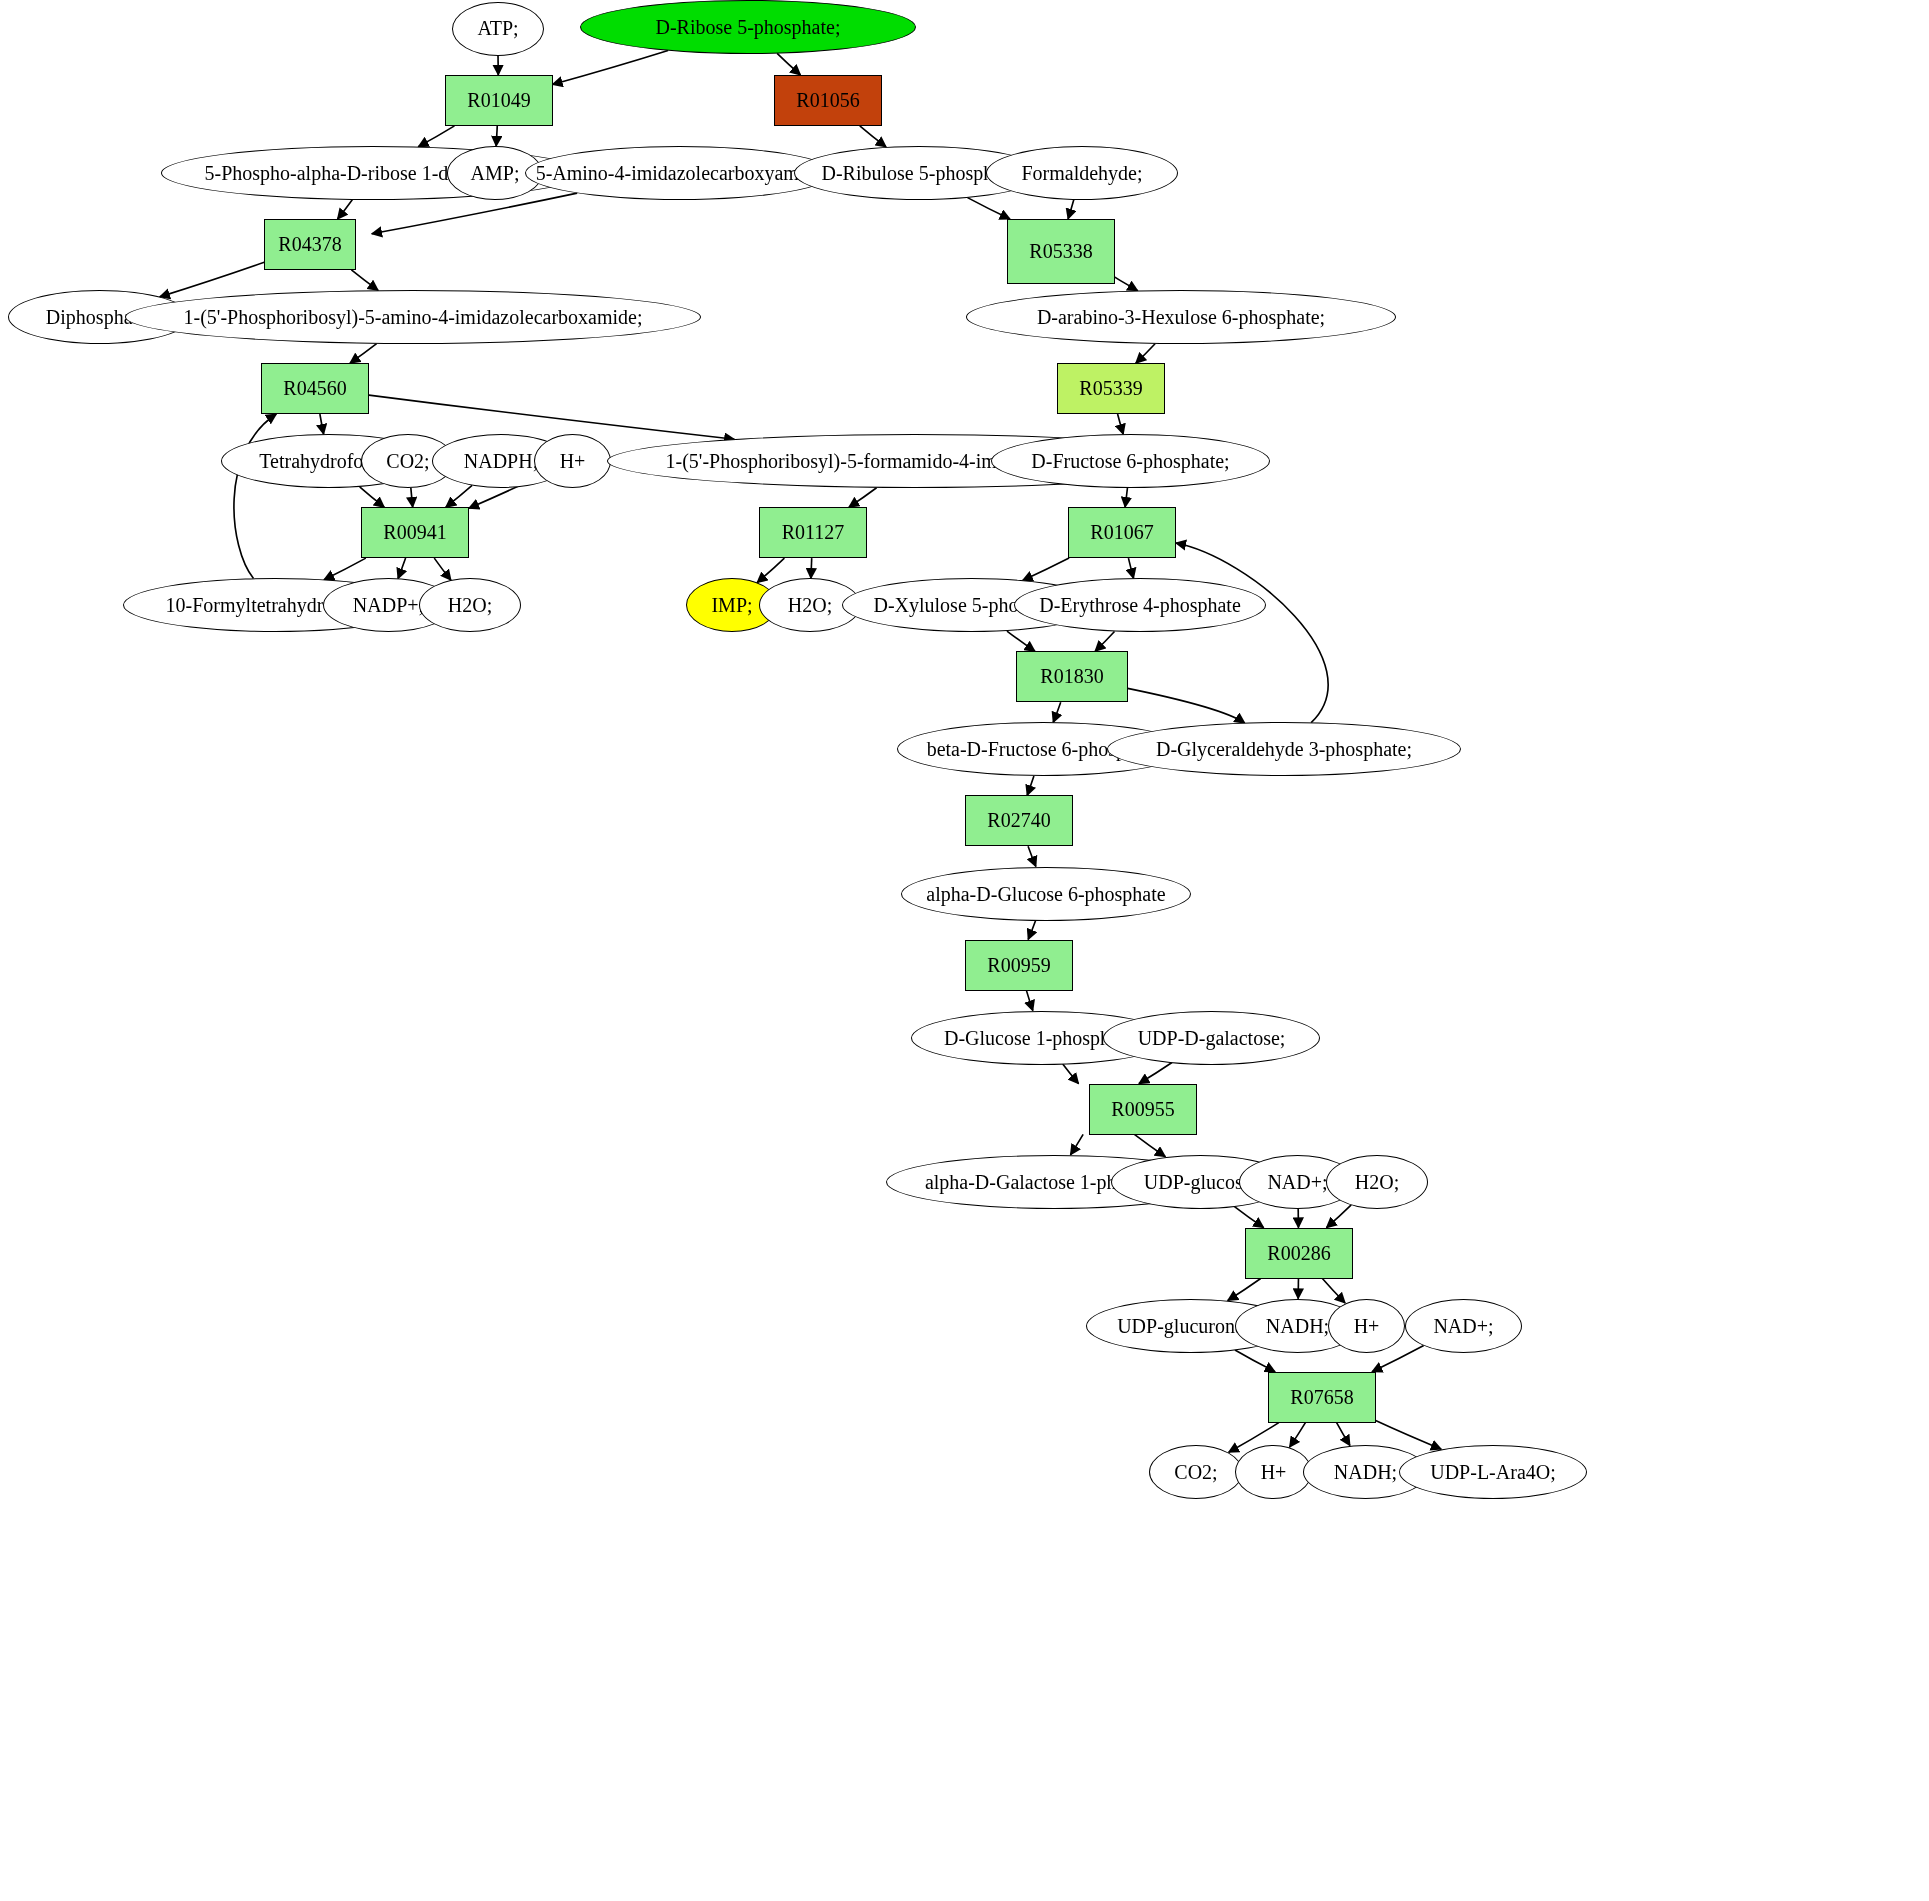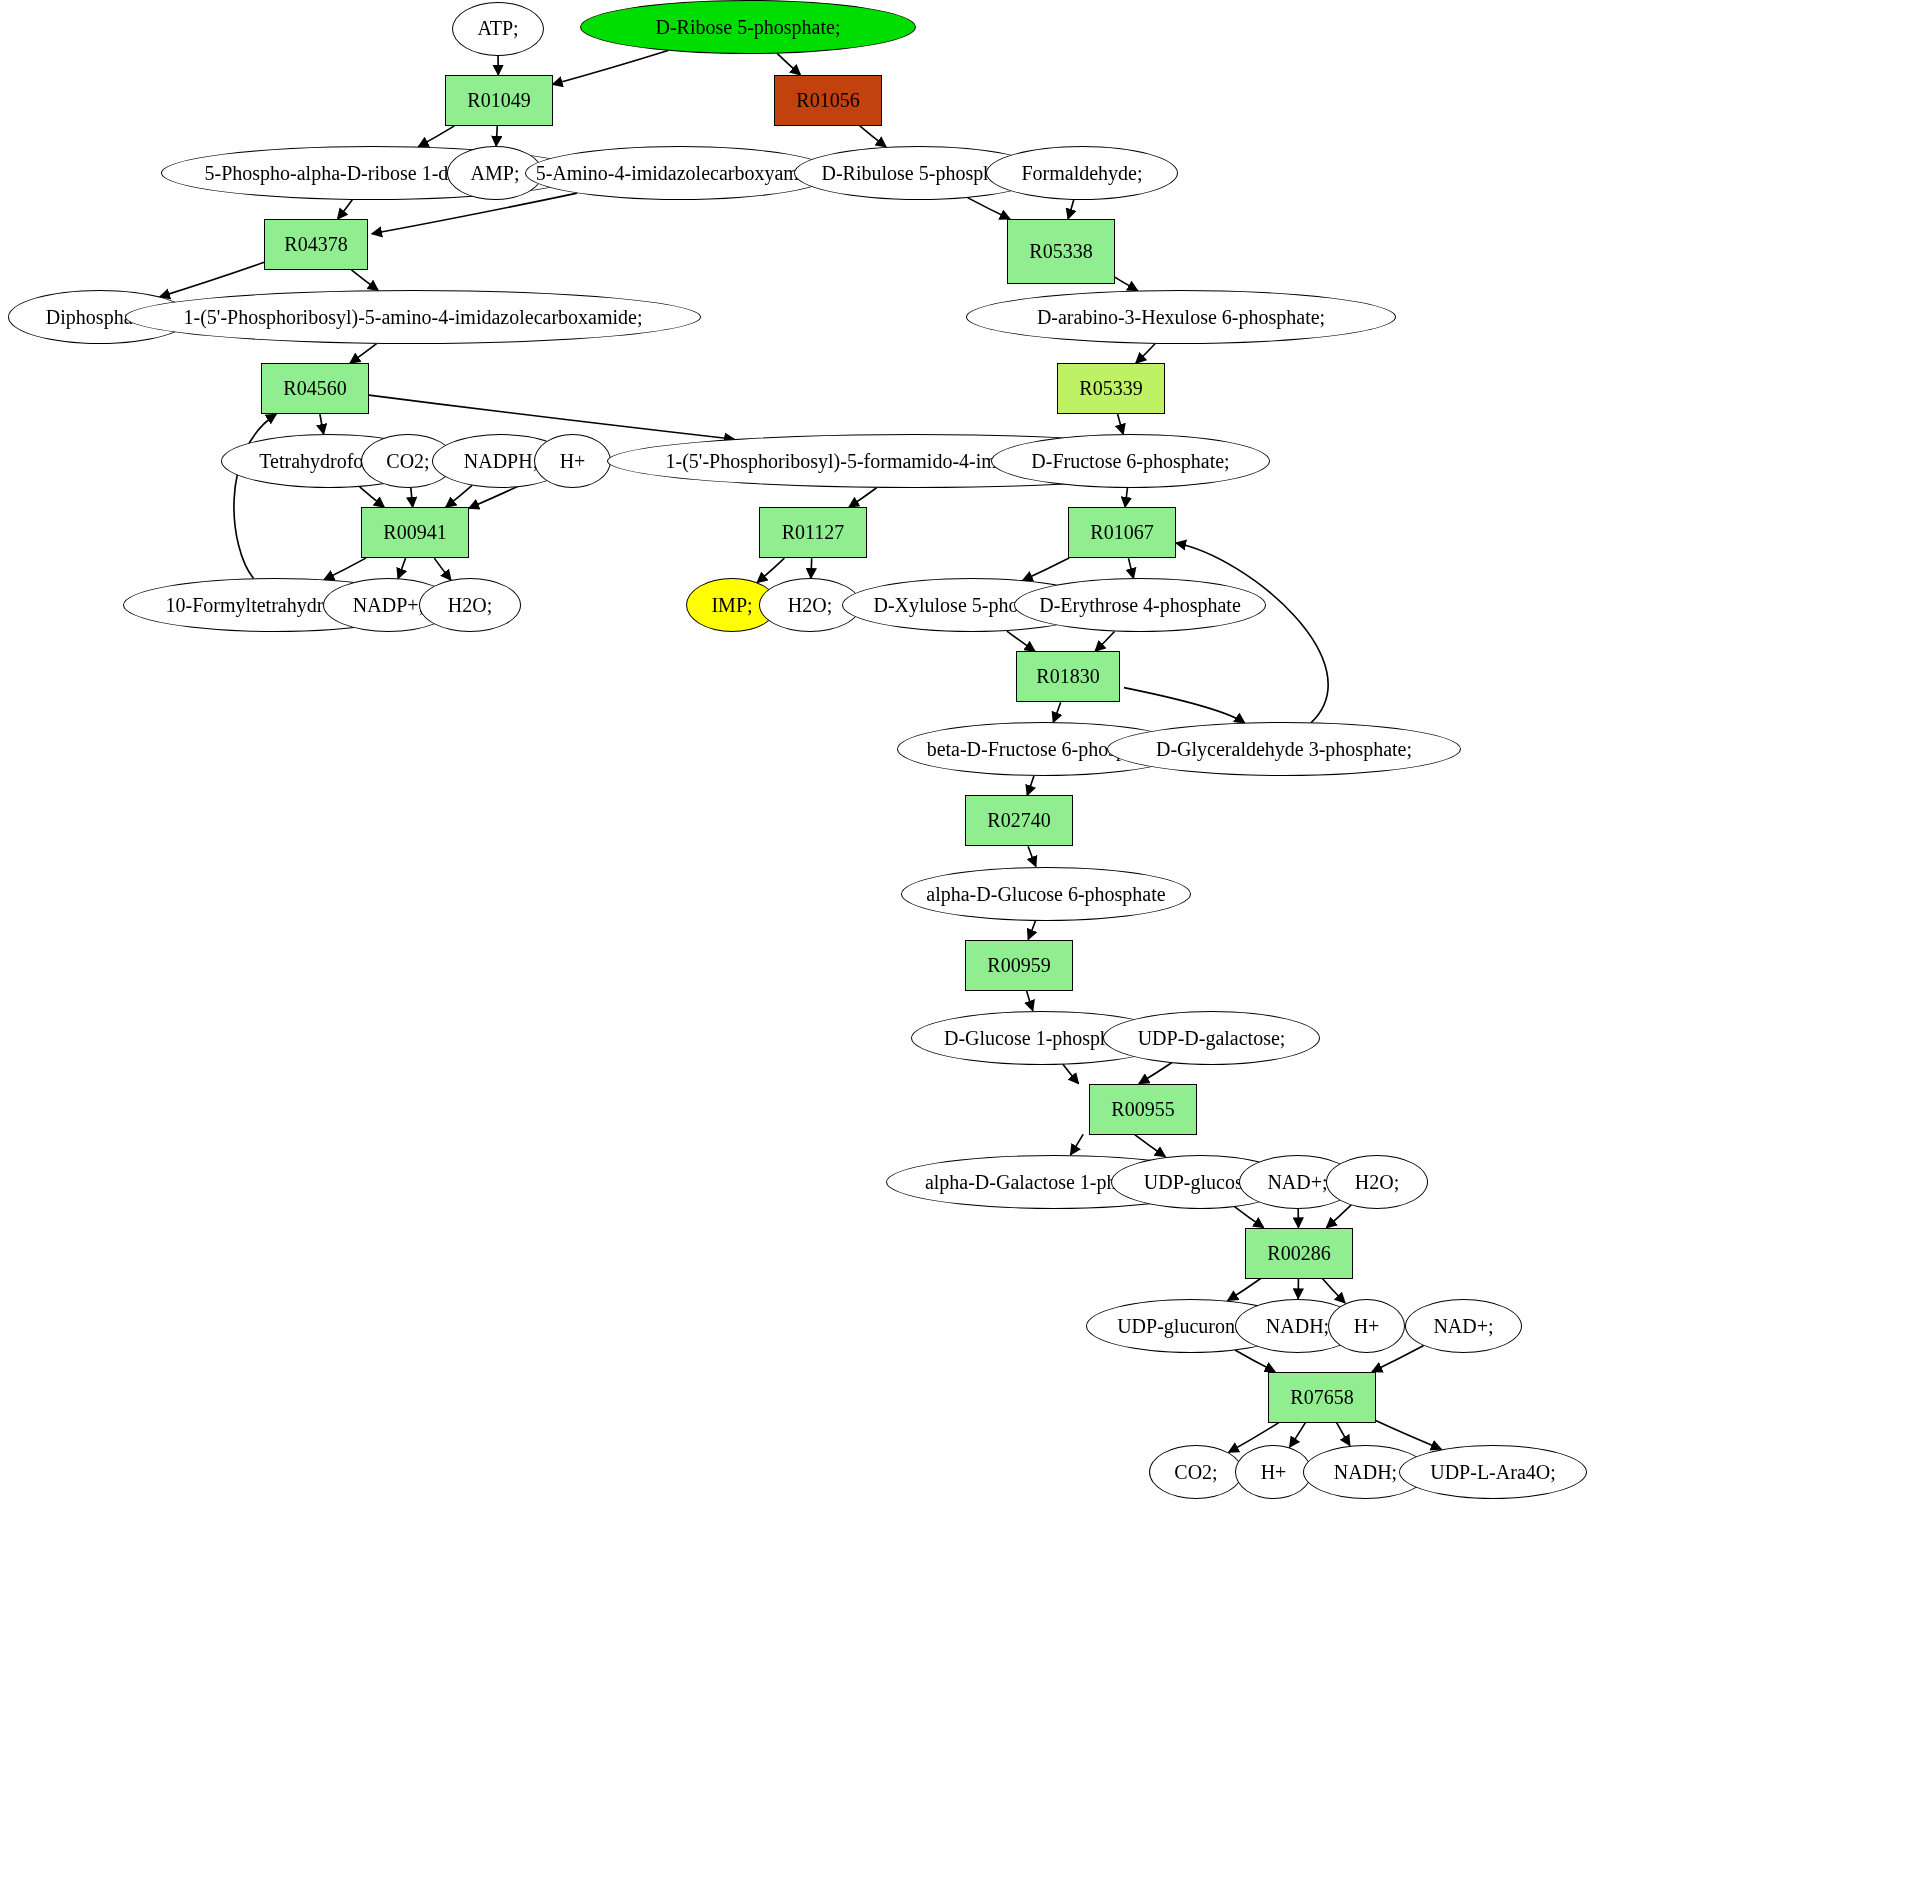--- a/index.html
+++ b/index.html
@@ -122,21 +122,21 @@
       </div>
       <div class="node ellipse" style="left: 525px; top: 146px; width: 309px; height: 54px; background: rgb(255, 255, 255); font-size: 20px;">
         <span>5-Amino-4-imidazolecarboxyamide</span>
       </div>
       <div class="node ellipse" style="left: 794px; top: 146px; width: 250px; height: 54px; background: rgb(255, 255, 255); font-size: 20px;">
         <span>D-Ribulose 5-phosphate</span>
       </div>
       <div class="node ellipse" style="left: 986px; top: 146px; width: 192px; height: 54px; background: rgb(255, 255, 255); font-size: 20px;">
         <span>Formaldehyde;</span>
       </div>
-      <div class="node rect" style="left: 264px; top: 219px; width: 104px; height: 51px; background: rgb(144, 238, 144); font-size: 20px;">
+      <div class="node rect" style="left: 264px; top: 219px; width: 92px; height: 51px; background: rgb(144, 238, 144); font-size: 20px;">
         <span>R04378</span>
       </div>
       <div class="node rect" style="left: 1007px; top: 219px; width: 108px; height: 65px; background: rgb(144, 238, 144); font-size: 20px;">
         <span>R05338</span>
       </div>
       <div class="node ellipse" style="left: 7.7px; top: 290px; width: 183px; height: 54px; background: rgb(255, 255, 255); font-size: 20px;">
         <span>Diphosphate;</span>
       </div>
       <div class="node ellipse" style="left: 125px; top: 290px; width: 576px; height: 54px; background: rgb(255, 255, 255); font-size: 20px;">
         <span>1-(5'-Phosphoribosyl)-5-amino-4-imidazolecarboxamide;</span>
@@ -191,21 +191,21 @@
       </div>
       <div class="node ellipse" style="left: 759px; top: 578px; width: 102px; height: 54px; background: rgb(255, 255, 255); font-size: 20px;">
         <span>H2O;</span>
       </div>
       <div class="node ellipse" style="left: 842px; top: 578px; width: 259px; height: 54px; background: rgb(255, 255, 255); font-size: 20px;">
         <span>D-Xylulose 5-phosphate</span>
       </div>
       <div class="node ellipse" style="left: 1014px; top: 578px; width: 252px; height: 54px; background: rgb(255, 255, 255); font-size: 20px;">
         <span>D-Erythrose 4-phosphate</span>
       </div>
-      <div class="node rect" style="left: 1016px; top: 651px; width: 104px; height: 51px; background: rgb(144, 238, 144); font-size: 20px;">
+      <div class="node rect" style="left: 1016px; top: 651px; width: 112px; height: 51px; background: rgb(144, 238, 144); font-size: 20px;">
         <span>R01830</span>
       </div>
       <div class="node ellipse" style="left: 897px; top: 722px; width: 292px; height: 54px; background: rgb(255, 255, 255); font-size: 20px;">
         <span>beta-D-Fructose 6-phosphate</span>
       </div>
       <div class="node ellipse" style="left: 1107px; top: 722px; width: 354px; height: 54px; background: rgb(255, 255, 255); font-size: 20px;">
         <span>D-Glyceraldehyde 3-phosphate;</span>
       </div>
       <div class="node rect" style="left: 965px; top: 795px; width: 108px; height: 51px; background: rgb(144, 238, 144); font-size: 20px;">
         <span>R02740</span>

